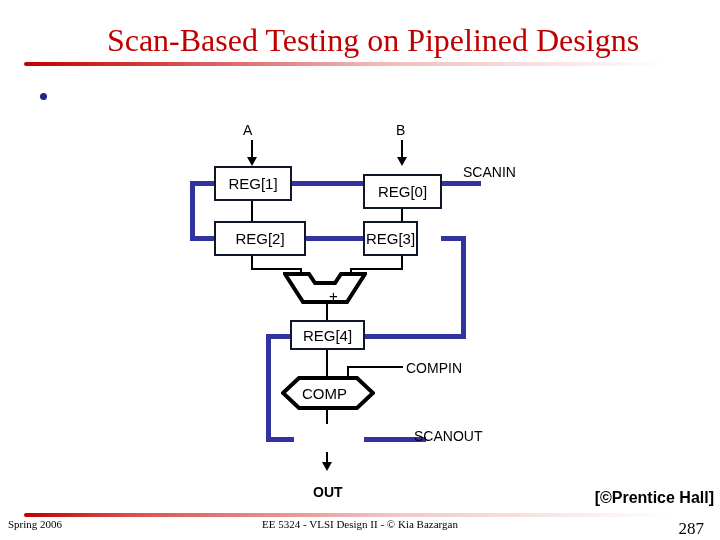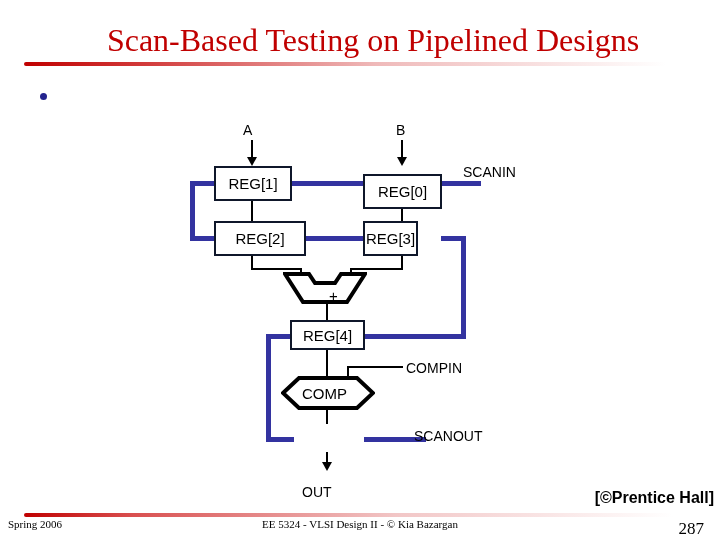--- a/index.html
+++ b/index.html
@@ -160,21 +160,21 @@
 
     <svg id="comp" viewBox="0 0 94 34">
       <polygon points="2,17 18,2 76,2 92,17 76,32 18,32" fill="#ffffff" stroke="#000000" stroke-width="4" stroke-linejoin="miter"></polygon>
     </svg>
     <div class="lbl" style="left:302px;top:385px;font-size:15px;">COMP</div>
 
     <div class="wv" style="left:326px;top:409px;height:15px;"></div>
 
     <div class="wv" style="left:326px;top:452px;height:12px;"></div>
     <div class="arrow-dn" style="left:322px;top:462px;"></div>
-    <div class="lbl" style="left:302px;top:484px;">OUT</div>
+    <div class="lbl" style="left:313px;top:484px;font-weight:bold;">OUT</div>
 
     <div class="lbl" style="left:463px;top:164px;">SCANIN</div>
     <div class="lbl" style="left:414px;top:428px;">SCANOUT</div>
 
   </div>
 
   <div class="credit">[©Prentice Hall]</div>
 
   <div class="foot-rule"></div>
   <div class="foot foot-left">Spring 2006</div>

